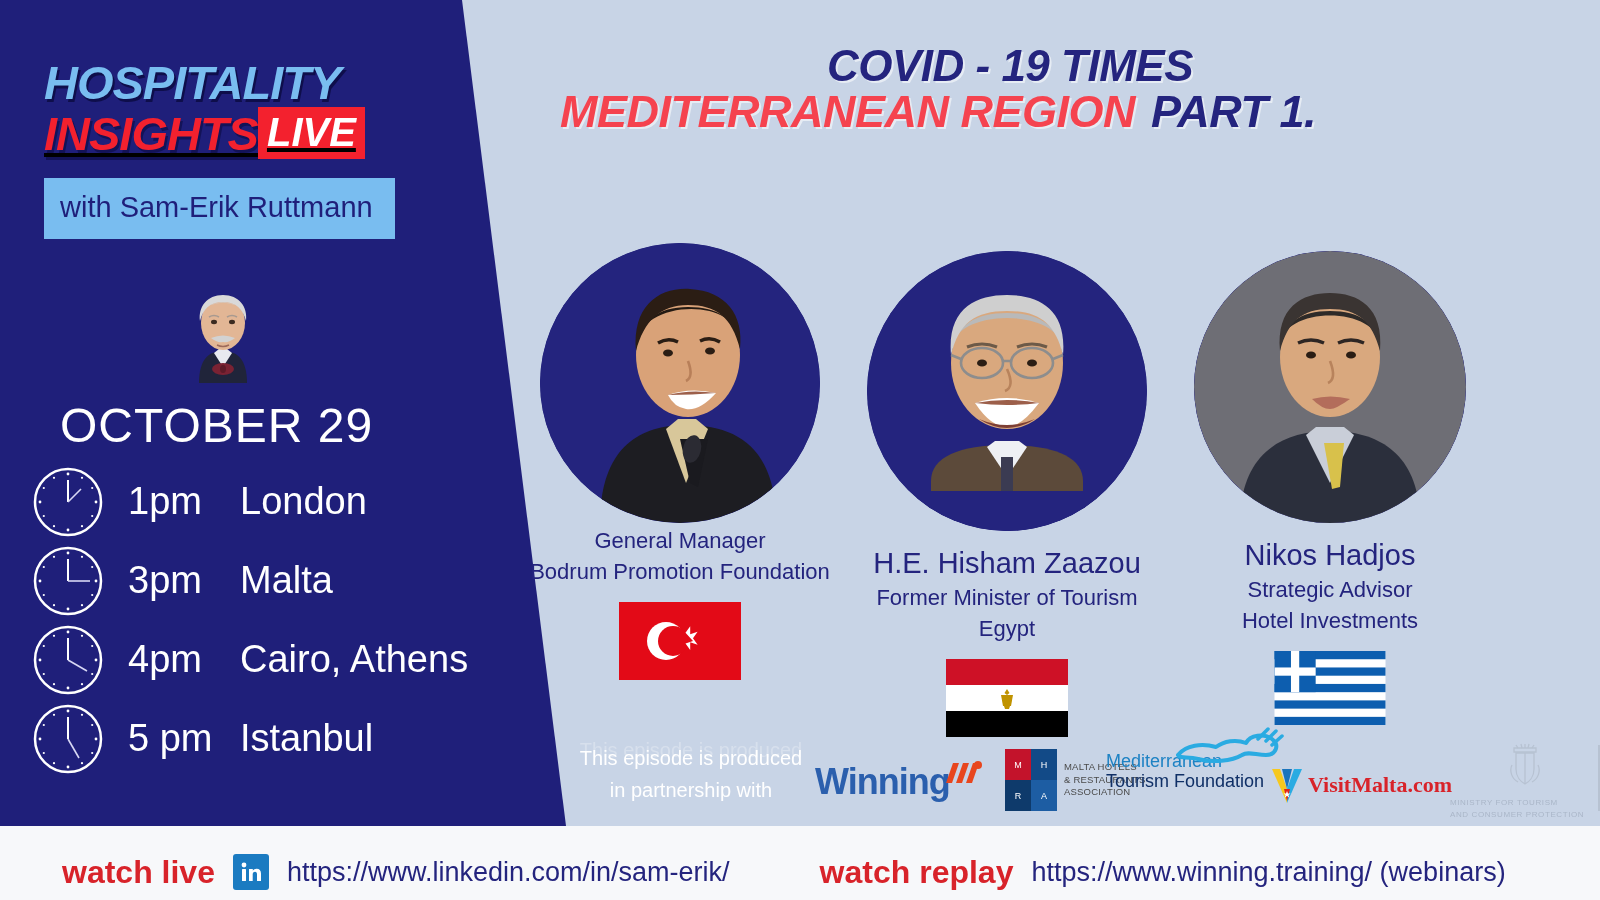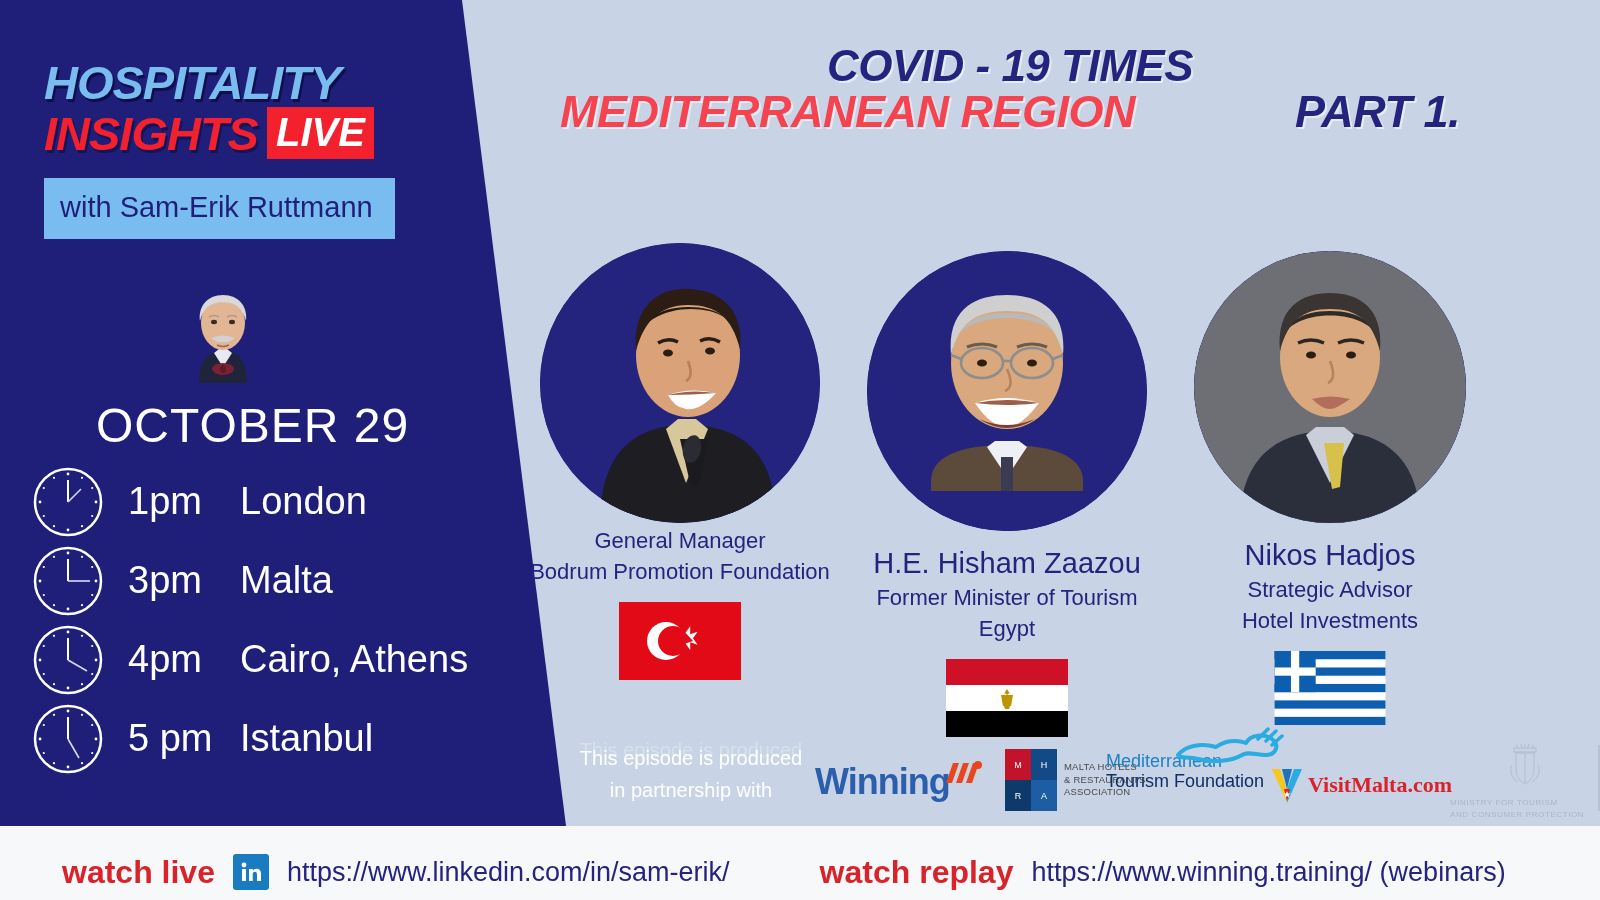--- a/index.html
+++ b/index.html
@@ -20,21 +20,21 @@
   }
 
   
   .brand{position:absolute;left:44px;top:60px;width:400px;z-index:3;}
   .brand-l1{
     font-size:47px;font-weight:bold;font-style:italic;letter-spacing:-1px;
     color:#79bdf0;line-height:0.96;
     text-shadow:2px 3px 0 rgba(10,10,60,.75);
     white-space:nowrap;
   }
-  .brand-l2{display:flex;align-items:center;gap:9px;margin-top:2px;}
+  .brand-l2{display:flex;align-items:center;margin-top:2px;text-decoration:underline;}
   .brand-ins{
     font-size:47px;font-weight:bold;font-style:italic;letter-spacing:-1px;
     color:#f3212e;line-height:0.96;
     text-shadow:2px 3px 0 rgba(10,10,60,.55);
   }
   .brand-live{
     background:#f3212e;color:#ffffff;font-size:40px;font-weight:bold;font-style:italic;
     line-height:1;padding:5px 9px 7px 9px;letter-spacing:0px;
   }
   .brand-sub{
@@ -46,41 +46,41 @@
   
   .host{
     position:absolute;left:173px;top:275px;width:100px;height:110px;z-index:3;
     overflow:hidden;
   }
   .host svg{display:block;}
 
   
   .date{
     position:absolute;left:60px;top:398px;z-index:3;
-    color:#ffffff;font-size:48px;letter-spacing:1px;font-weight:400;margin-left:36px;
+    color:#ffffff;font-size:48px;letter-spacing:1px;font-weight:400;
   }
 
   
   .times{position:absolute;left:30px;top:462px;z-index:3;}
   .trow{display:flex;align-items:center;height:79px;}
   .clock{width:76px;height:76px;flex:0 0 76px;margin-right:22px;}
   .tlabel{display:flex;align-items:baseline;color:#ffffff;font-size:38px;}
   .thour{width:112px;flex:0 0 112px;}
   .tcity{}
 
   
   .headline{position:absolute;left:560px;top:44px;width:900px;z-index:3;text-align:center;}
   .hl-line{
     font-weight:bold;font-style:italic;color:#24247e;
     letter-spacing:-0.5px;line-height:1.02;
     text-shadow:2px 2px 0 rgba(255,255,255,.55);
   }
   .hl1{font-size:44px;}
   .hl2{font-size:44px;}
-  .hl3{font-size:45px;display:flex;justify-content:space-between;align-items:baseline;gap:22px;}
+  .hl3{font-size:45px;display:flex;justify-content:flex-start;align-items:baseline;gap:16px;}
   .hl-red{color:#f5434f;font-weight:bold;font-style:italic;}
 
   
   .speakers{position:absolute;left:530px;top:243px;width:1000px;z-index:3;}
   .spk{position:absolute;text-align:center;}
   .spk1{left:0px;top:0px;width:300px;}
   .spk2{left:327px;top:8px;width:300px;}
   .spk3{left:650px;top:8px;width:300px;}
   .avatar{
     width:280px;height:280px;border-radius:50%;background:#24247e;

